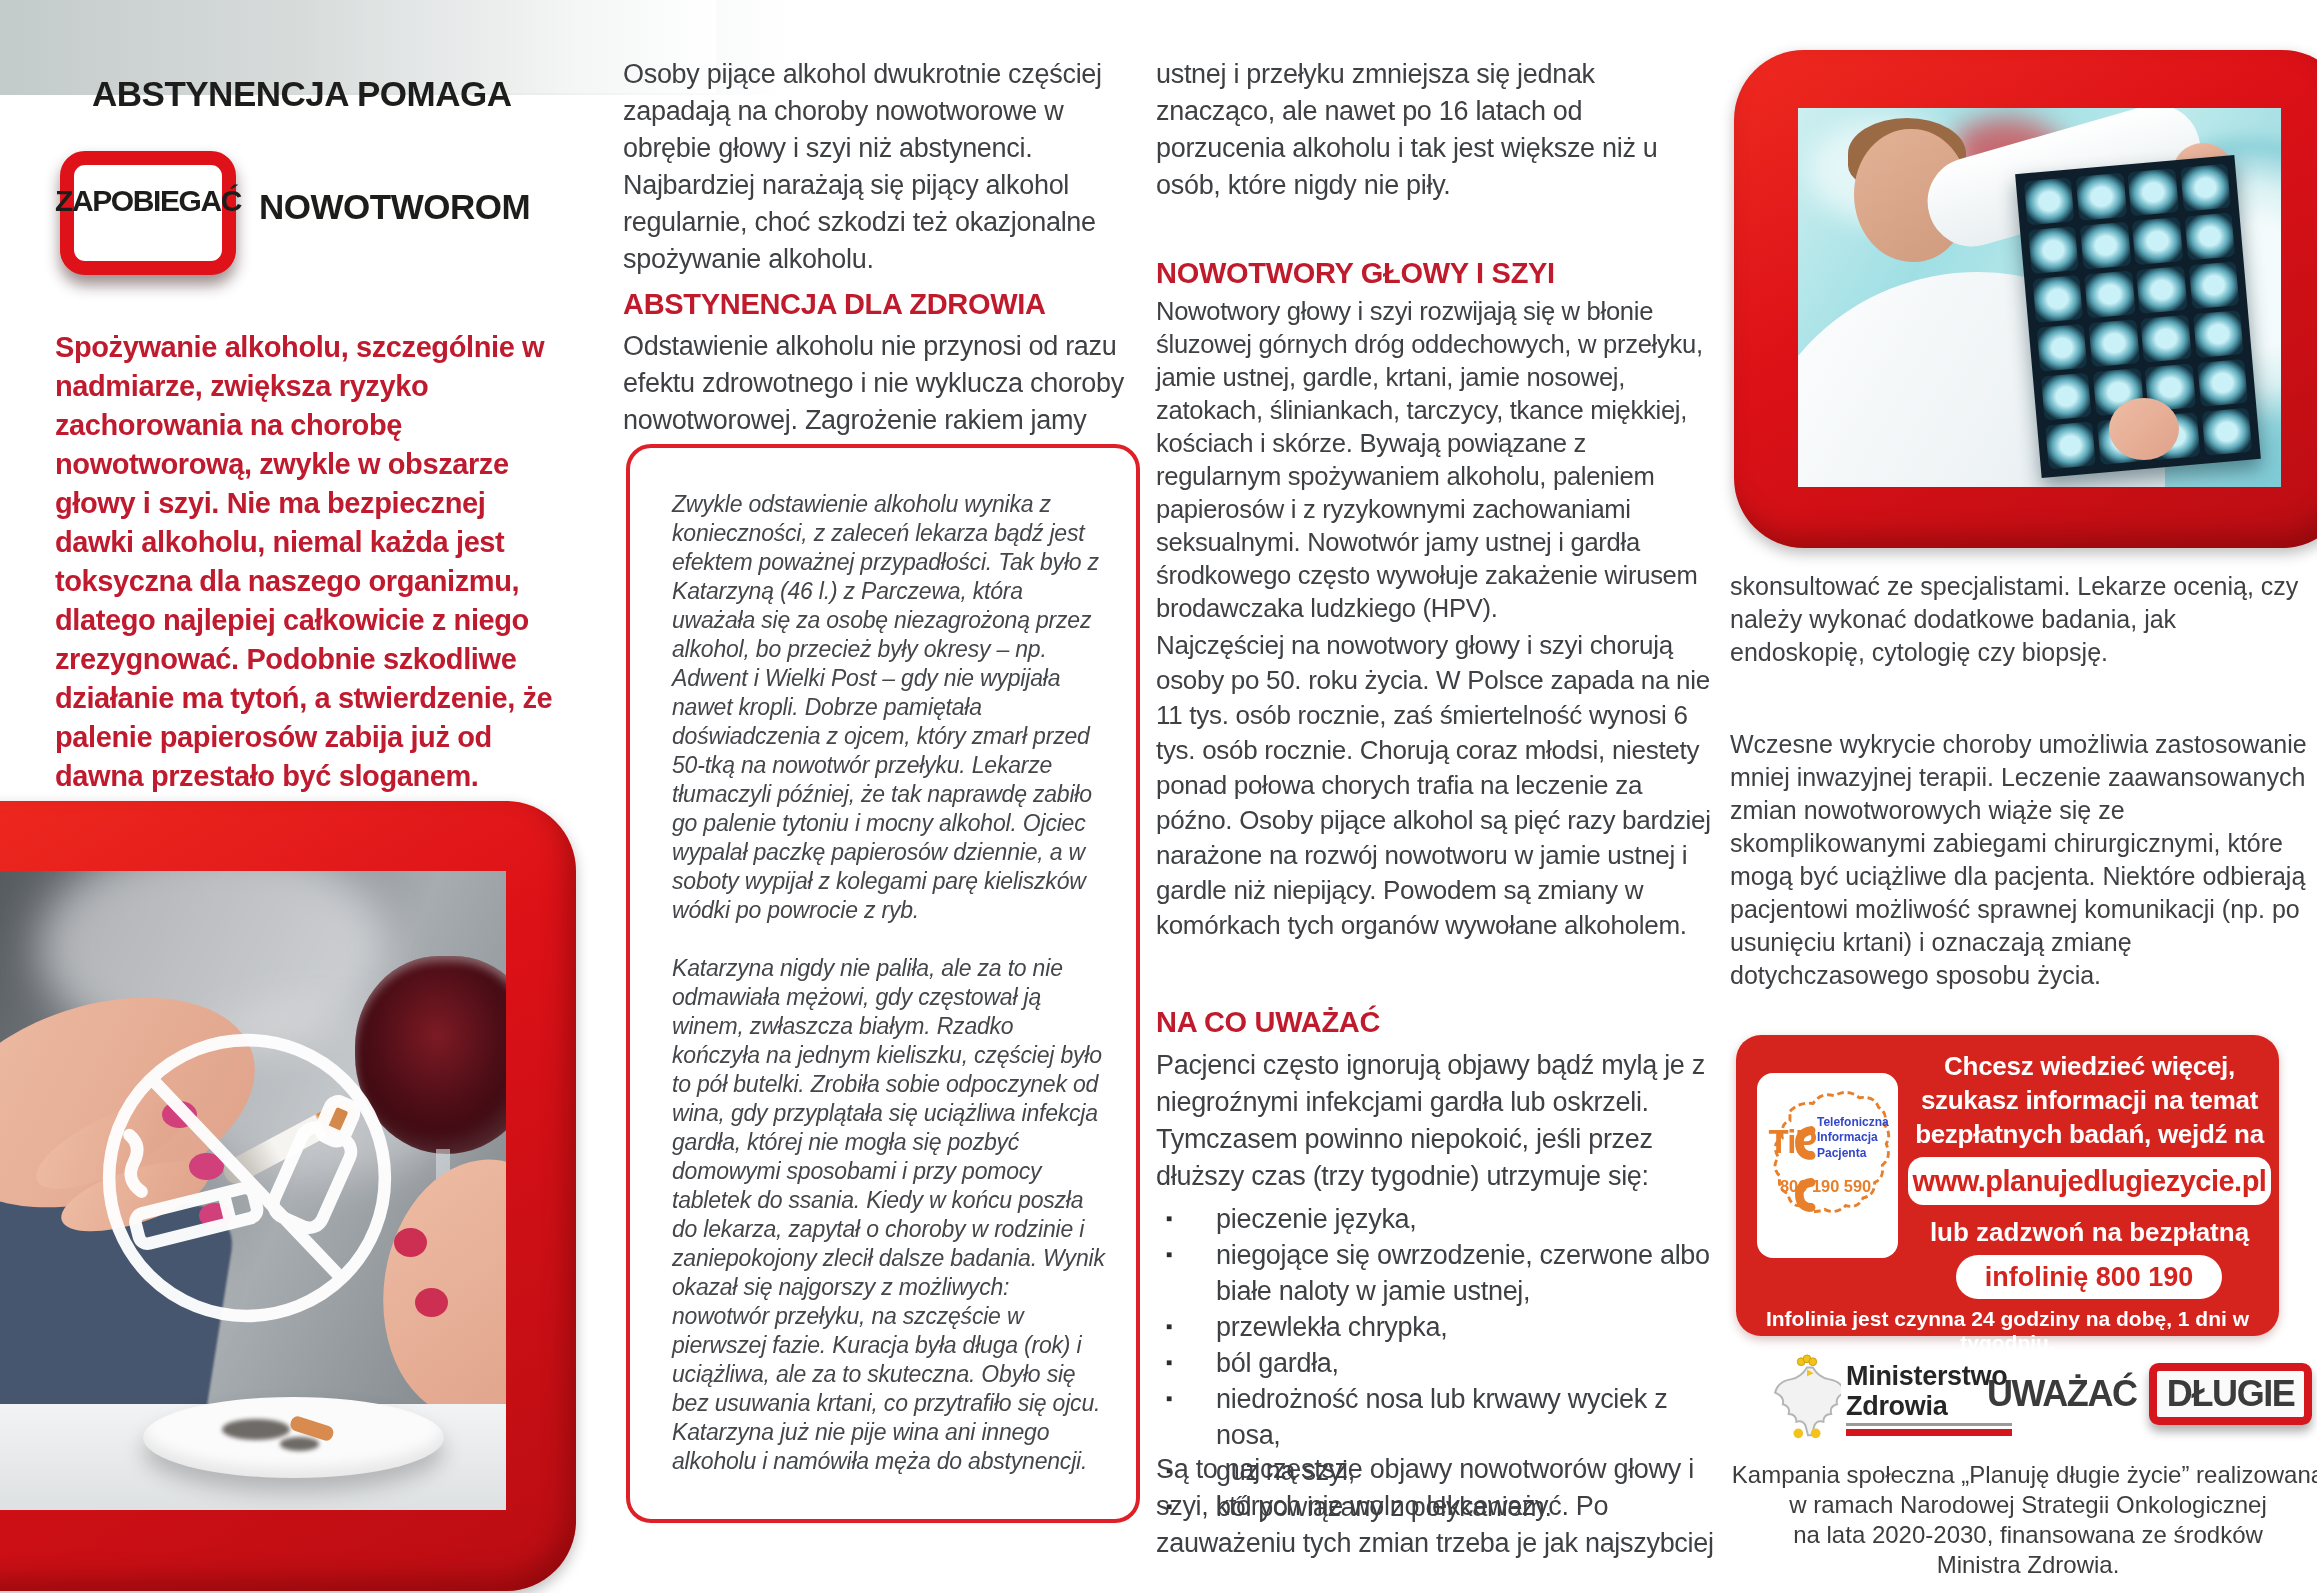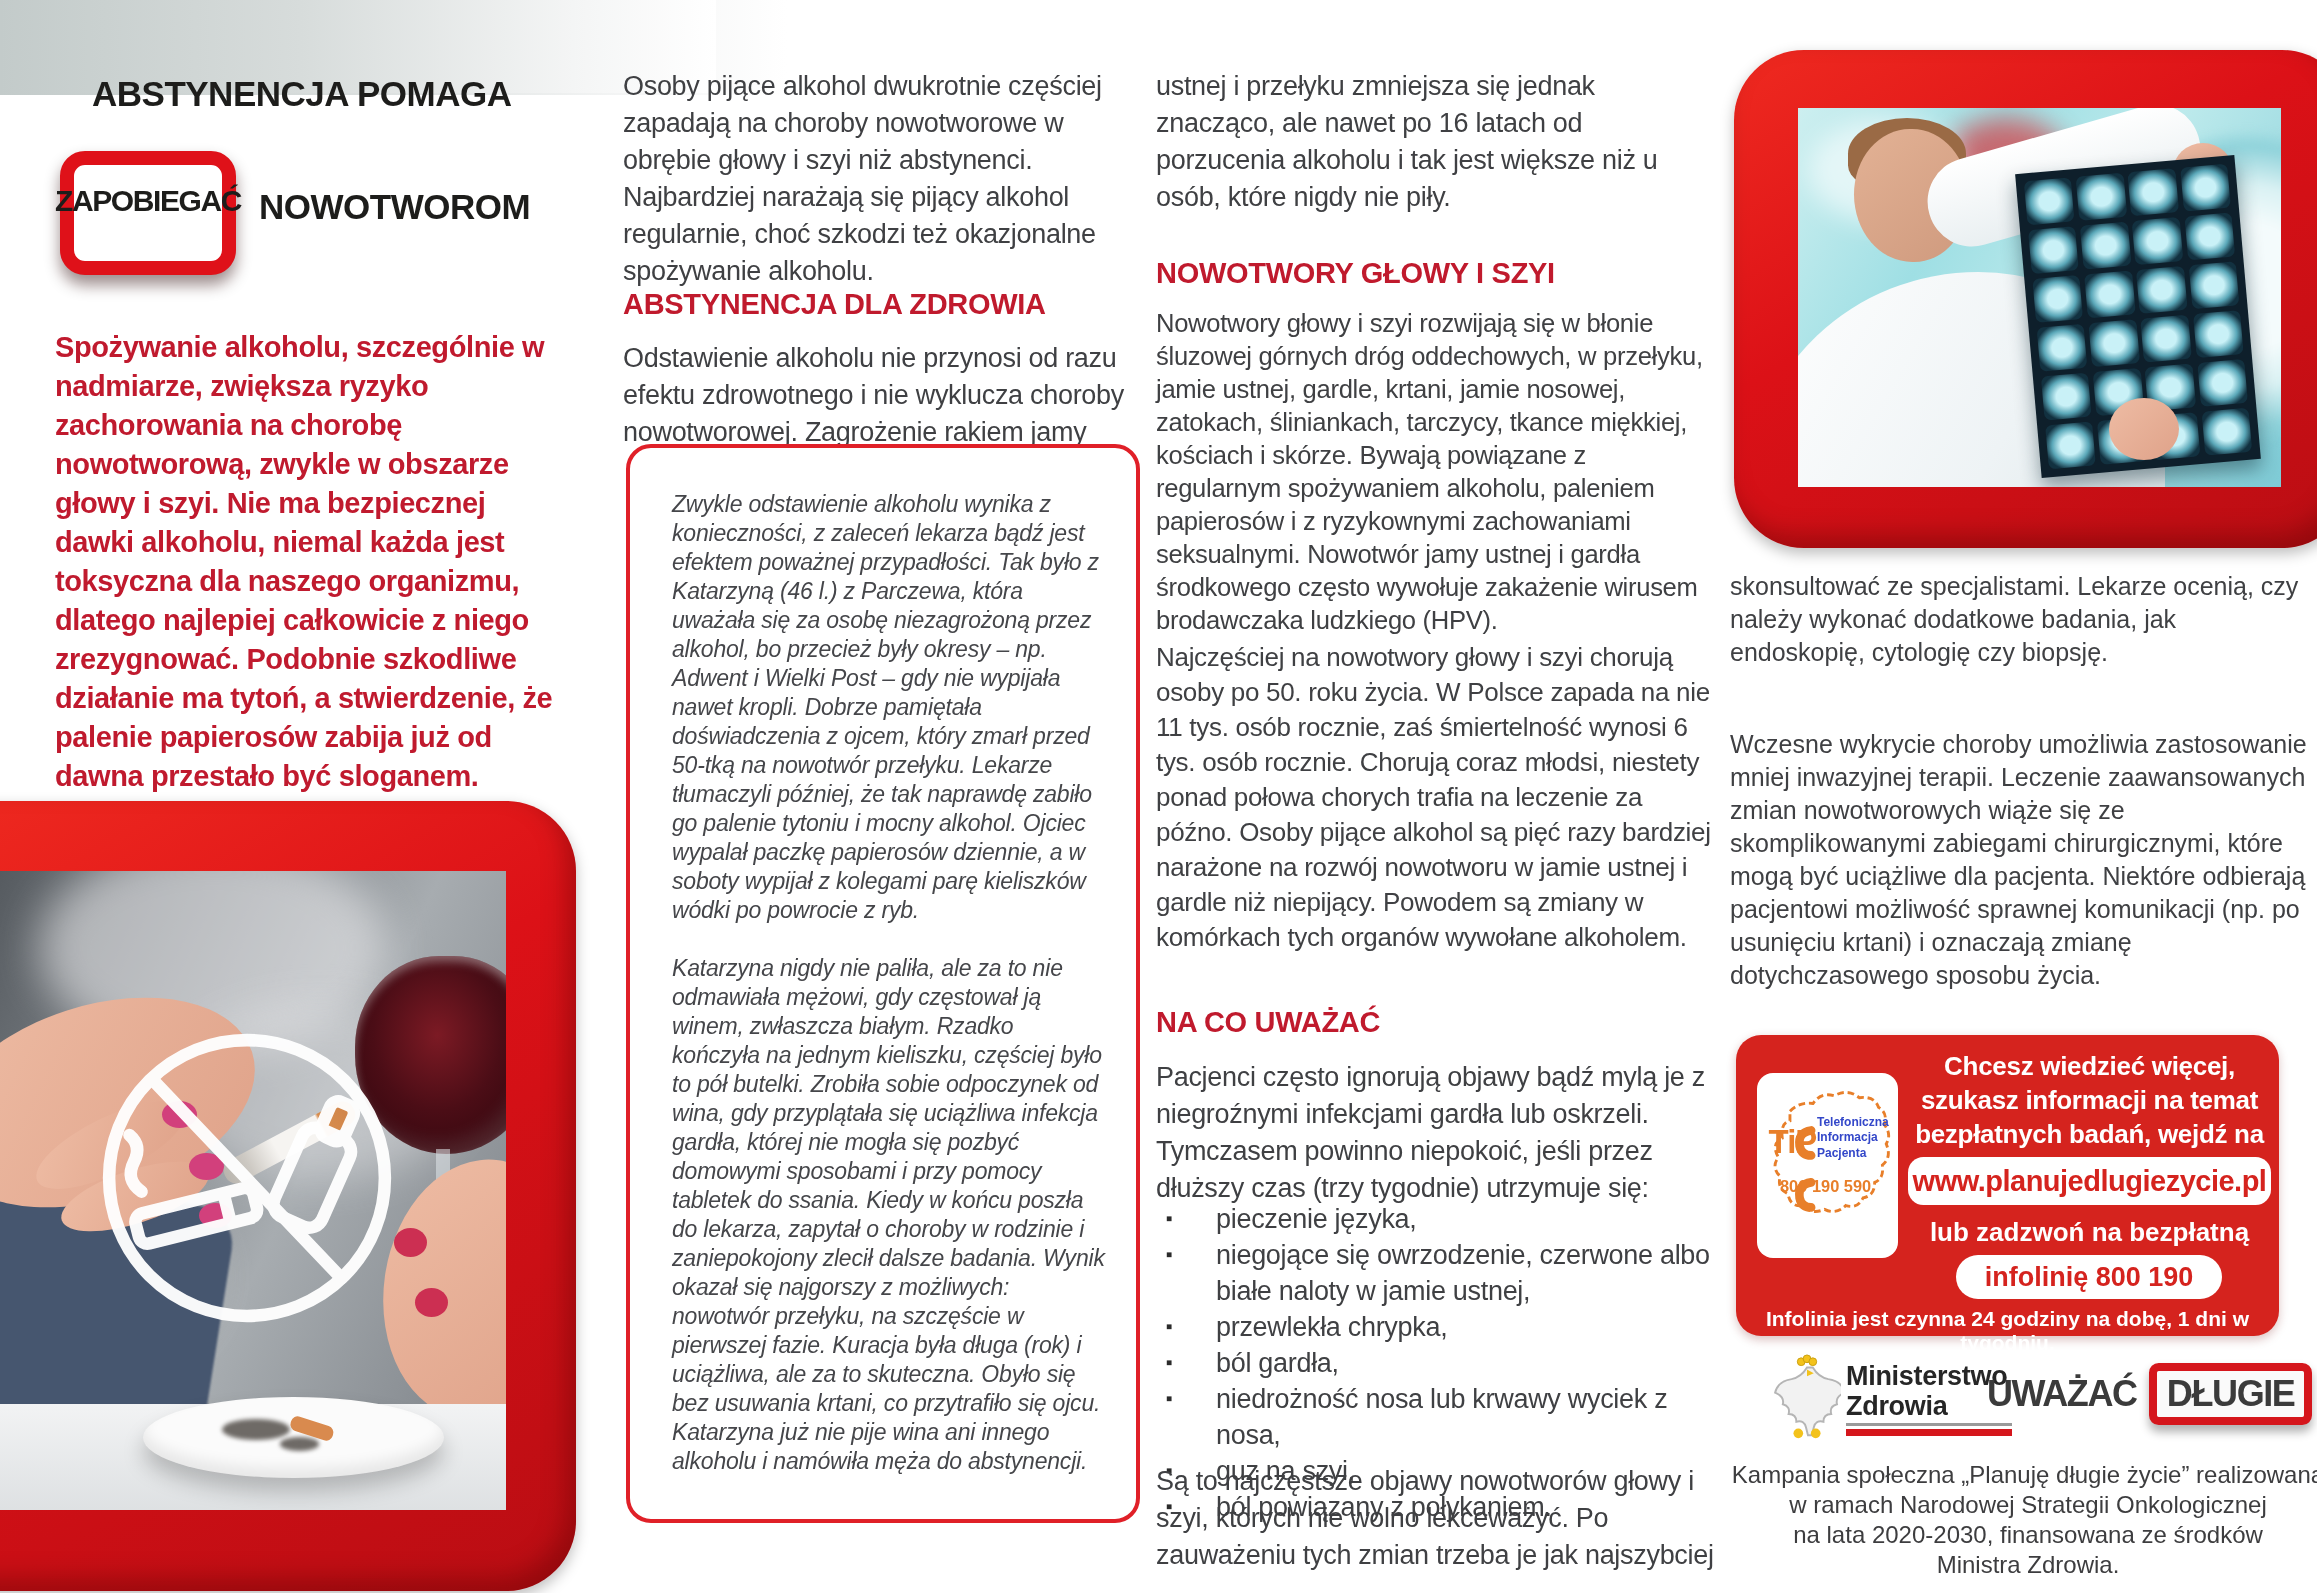--- a/index.html
+++ b/index.html
@@ -44,21 +44,21 @@
           background:radial-gradient(ellipse at 45% 40%, #7c1a24 0%, #4b0d16 45%, #33070e 80%);
           box-shadow:inset 0 5.8px 9.7px rgba(255,255,255,.35), inset -9.7px -9.7px 19.3px rgba(255,255,255,.12);}
   .p1stem{left:436px;top:278px;width:13.5px;height:145px;background:rgba(226,232,235,.55);}
   .p1foot{left:384px;top:415px;width:126px;height:25px;border-radius:50%;background:rgba(215,222,226,.5);}
   .p1handR{left:384px;top:288px;width:193px;height:261px;transform:rotate(8deg);}
   .p1plate{left:143px;top:526px;width:301px;height:81px;border-radius:50%;background:#fbfbfb;
            box-shadow:0 13.5px 21px rgba(0,0,0,.22), inset 0 -9.7px 13.5px rgba(0,0,0,.08);}
   .p1ash{background:#6e6a66;border-radius:50%;}
   .p1butt{left:290px;top:550px;width:44px;height:14.5px;border-radius:6.8px;background:#d98a4e;transform:rotate(18deg);}
   
-  .p{font-size:27px;line-height:37px;letter-spacing:-0.3px;margin-top:12px;}
+  .p{font-size:27px;line-height:37px;letter-spacing:-0.3px;}
   .redhead{font-size:29px;font-weight:800;color:#c01a2d;letter-spacing:-0.3px;}
   .col2{width:518px;}
   .storybox{left:626px;top:444px;width:514px;height:1079px;border:4.8px solid #e02028;border-radius:25px;
             box-sizing:border-box;padding:42px 29px 23px 42px;background:#fff;overflow:hidden;}
   .storybox .st{font-style:italic;font-size:23px;line-height:29px;color:#45464a;letter-spacing:-0.2px;}
   .storybox .st+.st{margin-top:29px;}
   
   .col3{width:558px;}
   .small34{font-size:25.6px;line-height:33px;}
   .small36{font-size:26px;line-height:35px;}

